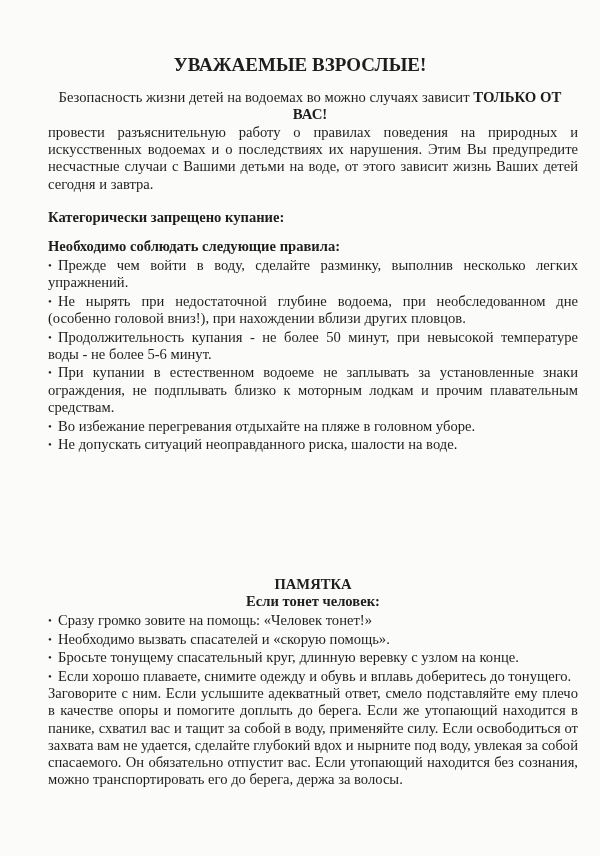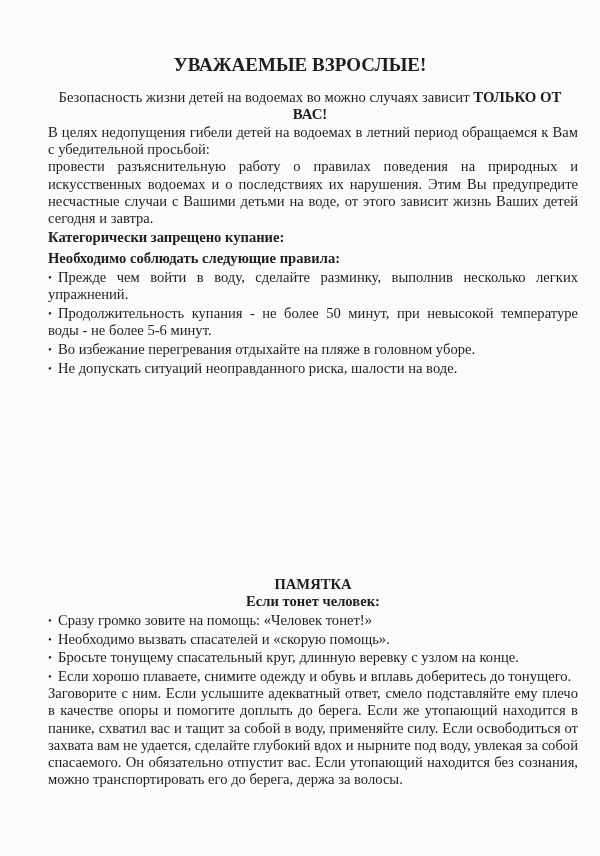--- a/index.html
+++ b/index.html
@@ -32,29 +32,30 @@
 
 <div class="page">
 
   <div class="title">УВАЖАЕМЫЕ ВЗРОСЛЫЕ!</div>
 
   <div class="intro">
     <span>Безопасность жизни детей на водоемах во можно случаях зависит </span><b>ТОЛЬКО ОТ ВАС!</b>
   </div>
 
   <div class="block" style="top:124px;">
-    <p class="just">В целях недопущения гибели детей на водоемах в летний период обращаемся к Вам с убедительной просьбой:</p>
     <p class="just">провести разъяснительную работу о правилах поведения на природных и искусственных водоемах и о последствиях их нарушения. Этим Вы предупредите несчастные случаи с Вашими детьми на воде, от этого зависит жизнь Ваших детей сегодня и завтра.</p>
 
-    <p class="h" style="margin-top:2px;">Категорически запрещено купание:</p>
+    <p class="h" style="margin-top:16px;">Категорически запрещено купание:</p>
 
-    <p class="h" style="margin-top:4px;">Необходимо соблюдать следующие правила:</p>
+    <p class="h" style="margin-top:12px;">Необходимо соблюдать следующие правила:</p>
     <div>
       <p class="bul"><span class="dot">•</span><span>Прежде чем войти в воду, сделайте разминку, выполнив несколько легких упражнений.</span></p>
+      <p class="bul"><span class="dot">•</span><span>Не нырять при недостаточной глубине водоема, при необследованном дне (особенно головой вниз!), при нахождении вблизи других пловцов.</span></p>
       <p class="bul"><span class="dot">•</span><span>Продолжительность купания - не более 50 минут, при невысокой температуре воды - не более 5-6 минут.</span></p>
+      <p class="bul"><span class="dot">•</span><span>При купании в естественном водоеме не заплывать за установленные знаки ограждения, не подплывать близко к моторным лодкам и прочим плавательным средствам.</span></p>
       <p class="bul"><span class="dot">•</span><span>Во избежание перегревания отдыхайте на пляже в головном уборе.</span></p>
       <p class="bul"><span class="dot">•</span><span>Не допускать ситуаций неоправданного риска, шалости на воде.</span></p>
     </div>
   </div>
 
   <div class="block" style="top:576px;">
     <p class="center">ПАМЯТКА</p>
     <p class="center">Если тонет человек:</p>
     <div>
       <p class="bul"><span class="dot">•</span><span>Сразу громко зовите на помощь: «Человек тонет!»</span></p>

